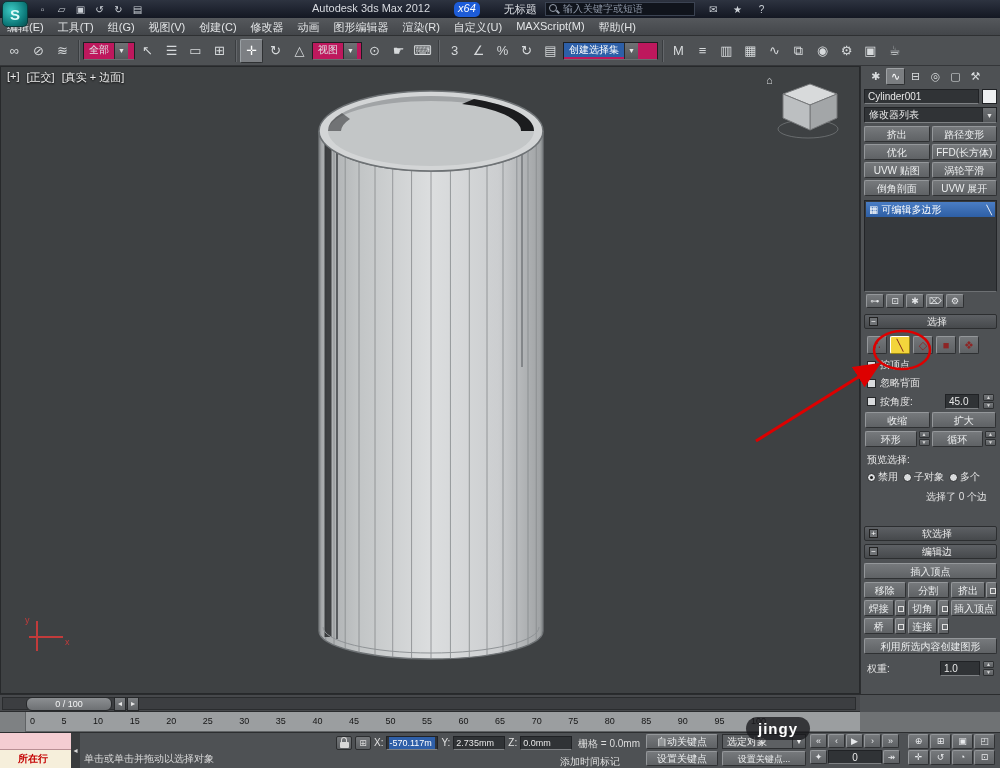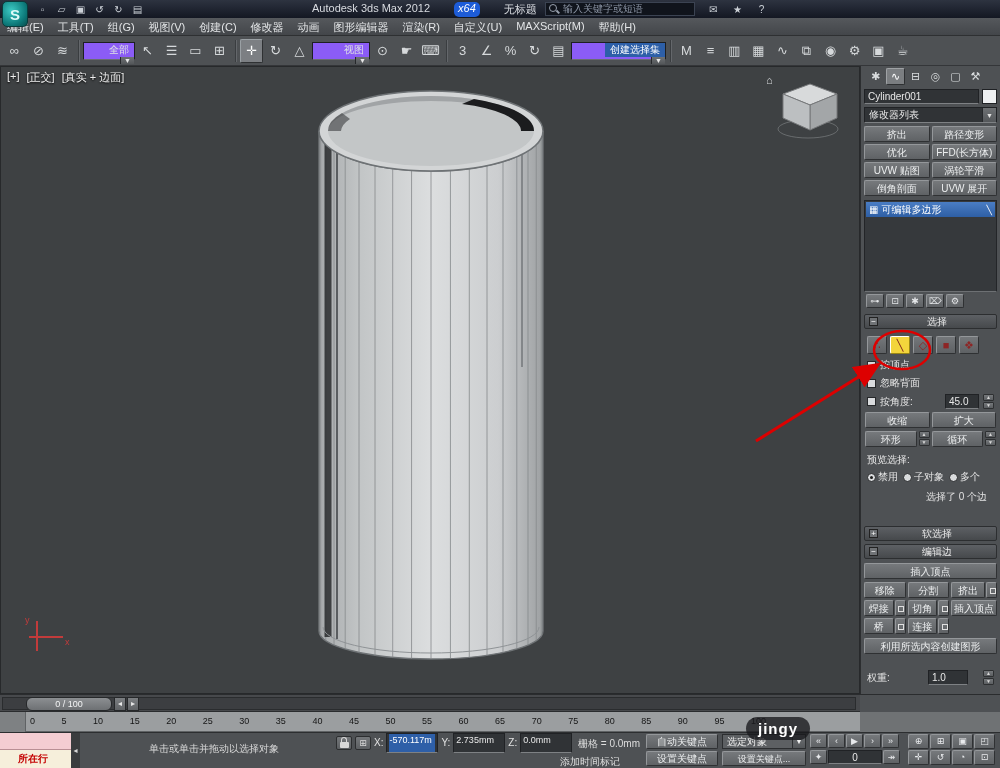--- a/index.html
+++ b/index.html
@@ -23,21 +23,21 @@
 
 #menubar{position:absolute;left:0;top:18px;width:1000px;height:18px;background:linear-gradient(#55585c,#43464a);border-bottom:1px solid #2e3032;display:flex;align-items:flex-start;z-index:3;}
 .menu-item{padding:2px 7px;font-size:11px;color:#e3e5e7;white-space:nowrap;}
 
 
 #toolbar{position:absolute;left:0;top:36px;width:1000px;height:30px;background:#4e5154;border-bottom:1px solid #343639;display:flex;align-items:center;padding:0 3px;gap:1px;overflow:hidden;}
 .tb-group{display:inline-flex;gap:1px;}
 .icon-btn{width:23px;height:24px;display:flex;align-items:center;justify-content:center;font-size:13px;color:#d6d9db;border:1px solid transparent;border-radius:2px;}
 .icon-btn.active{background:#7c7f83;border-color:#9aa0a4 #2f3133 #2f3133 #9aa0a4;color:#ffffff;}
 .tb-sep{width:1px;height:22px;background:#3a3d40;margin:0 3px;box-shadow:1px 0 0 #64676b;}
-.tb-dd{height:18px;background:#8b5cf6;border:1px solid #1d1f22;border-bottom-color:#6a6d70;display:inline-flex;align-items:flex-end;font-size:10px;color:#dfe2e5;flex-direction:column;}
+.tb-dd{height:18px;background:#be185d;border:1px solid #1d1f22;border-bottom-color:#6a6d70;display:inline-flex;align-items:flex-start;font-size:10px;color:#dfe2e5;}
 .tb-dd .txt{padding:0 5px;white-space:nowrap;}
 .tb-dd .arrow{width:14px;height:100%;background:linear-gradient(#6e7174,#54575a);border-left:1px solid #26282b;display:flex;align-items:center;justify-content:center;font-size:7px;color:#e8e8e8;}
 
 
 #viewport{position:absolute;left:0;top:66px;width:860px;height:628px;background:#3e4143;border:1px solid #27292b;overflow:hidden;}
 #vp-label{position:absolute;left:6px;top:3px;z-index:5;display:flex;gap:7px;}
 .vpl{font-size:11px;color:#f0f0f0;text-shadow:0 1px 2px #000;}
 #viewcube{position:absolute;right:14px;top:12px;width:70px;height:62px;z-index:5;}
 #vc-home{position:absolute;left:-9px;top:-5px;font-size:11px;color:#cfd2d4;}
 #axis{position:absolute;left:22px;bottom:36px;z-index:5;}
@@ -79,21 +79,21 @@
 .radio{width:9px;height:9px;border-radius:50%;background:#d9dbdd;border:1px solid #26282a;position:relative;flex:none;}
 .pr-opt.active .radio::after{content:"";position:absolute;left:2px;top:2px;width:3px;height:3px;border-radius:50%;background:#1c1c1c;}
 #sel-status{margin-top:6px;text-align:right;padding-right:10px;color:#e2e2e2;}
 #ee-grid{display:grid;grid-template-columns:1fr 1fr 1fr;gap:2px;margin-top:3px;}
 .ee-cell{display:flex;gap:1px;}
 .ee-cell .grow{flex:1;}
 .ee-cell .set{width:11px;display:none;padding:0;position:relative;}
 .ee-cell.has-set .set{display:block;}
 .ee-cell .set::after{content:"";position:absolute;left:2.5px;top:4.5px;width:4px;height:4px;border:1px solid #e0e0e0;}
 .wide{margin-top:4px;width:100%;}
-.num-row{display:flex;align-items:center;gap:15px;margin-top:16px;padding:0 3px;color:#e6e6e6;}
+.num-row{display:flex;align-items:center;gap:3px;margin-top:7px;padding:0 3px;color:#e6e6e6;}
 .num-row .field{width:40px;margin-left:auto;}
 
 
 #timeline{position:absolute;left:0;top:694px;width:860px;height:18px;background:#47494c;border-top:1px solid #2a2c2e;border-bottom:1px solid #2a2c2e;}
 #tl-track{position:absolute;left:2px;top:2px;width:854px;height:13px;background:#3c3e41;border:1px solid #2a2c2e;}
 #tl-handle{position:absolute;left:26px;top:2px;width:86px;height:14px;background:linear-gradient(#8c8f92,#6e7174);border:1px solid #26282a;border-radius:6px;color:#f3f4f5;font-size:9px;line-height:12px;text-align:center;z-index:2;}
 .tl-arr{position:absolute;top:2px;width:12px;height:14px;background:linear-gradient(#7c7f82,#606366);border:1px solid #26282a;font-size:8px;line-height:12px;text-align:center;color:#e8e8e8;z-index:2;}
 #tl-right{position:absolute;left:860px;top:694px;width:140px;height:18px;background:#4e5154;border-top:1px solid #2a2c2e;}
 #trackbar{position:absolute;left:0;top:712px;width:860px;height:20px;background:#9b9ea0;border-bottom:1px solid #5f6264;}
 #tb-left-box{position:absolute;left:0;top:0;width:26px;height:20px;background:#7e8183;border-right:1px solid #5f6264;}
@@ -101,27 +101,27 @@
 .tick{font-size:9px;color:#151515;}
 #tb-right{position:absolute;left:860px;top:712px;width:140px;height:20px;background:#6f7274;}
 
 
 #statusbar{position:absolute;left:0;top:732px;width:1000px;height:36px;background:#4e5154;border-top:1px solid #2c2e30;font-size:10px;}
 #listener{position:absolute;left:0;top:0;width:80px;height:36px;}
 #listener .macro{height:17px;background:#f4cdd2;border-bottom:1px solid #b98f94;}
 #listener .mini{height:19px;background:#f6efdb;color:#c40000;font-weight:bold;line-height:18px;padding-left:18px;}
 #listener .grip{position:absolute;right:0;top:0;width:9px;height:36px;background:#3a3c3e;color:#d8d8d8;font-size:8px;line-height:36px;text-align:center;}
 #status-line{position:absolute;left:84px;top:2px;width:246px;height:15px;background:#efe9d4;border:1px solid #8f8a78;color:#1c1c1c;line-height:13px;padding:0 4px;}
-#prompt-line{position:absolute;left:84px;top:9px;width:260px;color:#d9d9d9;text-align:center;}
+#prompt-line{position:absolute;left:84px;top:19px;width:260px;color:#d9d9d9;}
 #coords{position:absolute;left:336px;top:2px;height:15px;display:flex;align-items:center;gap:3px;}
 .mini-btn{width:16px;height:14px;background:linear-gradient(#74777a,#5c5f62);border:1px solid #2c2e30;border-radius:2px;display:flex;align-items:center;justify-content:center;font-size:9px;color:#d8d8d8;}
 .lock{display:inline-block;width:9px;height:6px;background:#d8d8d8;border-radius:1px;position:relative;margin-top:4px;}
 .lock::before{content:"";position:absolute;left:1.5px;top:-5px;width:4px;height:5px;border:1.5px solid #d8d8d8;border-bottom:none;border-radius:3px 3px 0 0;}
 .clabel{color:#e2e2e2;}
-.coord-field{display:inline-block;width:52px;height:20px;background:#303336;border:1px solid #202225;border-bottom-color:#7e8184;color:#e8e8e8;font-size:9px;line-height:12px;padding:0 2px;overflow:hidden;white-space:nowrap;}
+.coord-field{display:inline-block;width:52px;height:14px;background:#303336;border:1px solid #202225;border-bottom-color:#7e8184;color:#e8e8e8;font-size:9px;line-height:12px;padding:0 2px;overflow:hidden;white-space:nowrap;}
 .xsel{display:block;background:#2e5fa8;color:#fff;height:100%;}
 #grid-label{position:absolute;left:578px;top:4px;color:#dedede;}
 #time-tag{position:absolute;left:560px;top:22px;color:#dedede;}
 .skey{position:absolute;height:15px;background:linear-gradient(#76797c,#5f6265);border:1px solid;border-color:#94979a #2f3133 #2f3133 #94979a;border-radius:2px;color:#eceeef;font-size:10px;line-height:12px;text-align:center;white-space:nowrap;overflow:hidden;}
 #auto-key{left:646px;top:1px;width:72px;}
 #set-key{left:646px;top:18px;width:72px;}
 #key-filters{left:722px;top:18px;width:84px;font-size:9px;}
 #sel-filter{position:absolute;left:722px;top:1px;width:84px;height:15px;background:#5d6063;border:1px solid #2c2e30;display:flex;align-items:center;font-size:10px;color:#f0f0f0;}
 #sel-filter .txt{flex:1;padding:0 4px;}
 #sel-filter .arrow{width:13px;align-self:stretch;background:linear-gradient(#6e7174,#54575a);border-left:1px solid #2c2e30;display:flex;align-items:center;justify-content:center;font-size:7px;}
@@ -243,21 +243,21 @@
         <button class="icon-btn active">
           <span>✛</span>
         </button>
         <button class="icon-btn">
           <span>↻</span>
         </button>
         <button class="icon-btn">
           <span>△</span>
         </button>
       </span>
-    <span class="tb-dd" style="width:58px">
+    <span class="tb-dd" style="width:50px">
         <span class="txt">视图</span>
         <span class="arrow">▼</span>
       </span>
     <span class="tb-group">
         <button class="icon-btn">
           <span>⊙</span>
         </button>
         <button class="icon-btn">
           <span>☛</span>
         </button>

